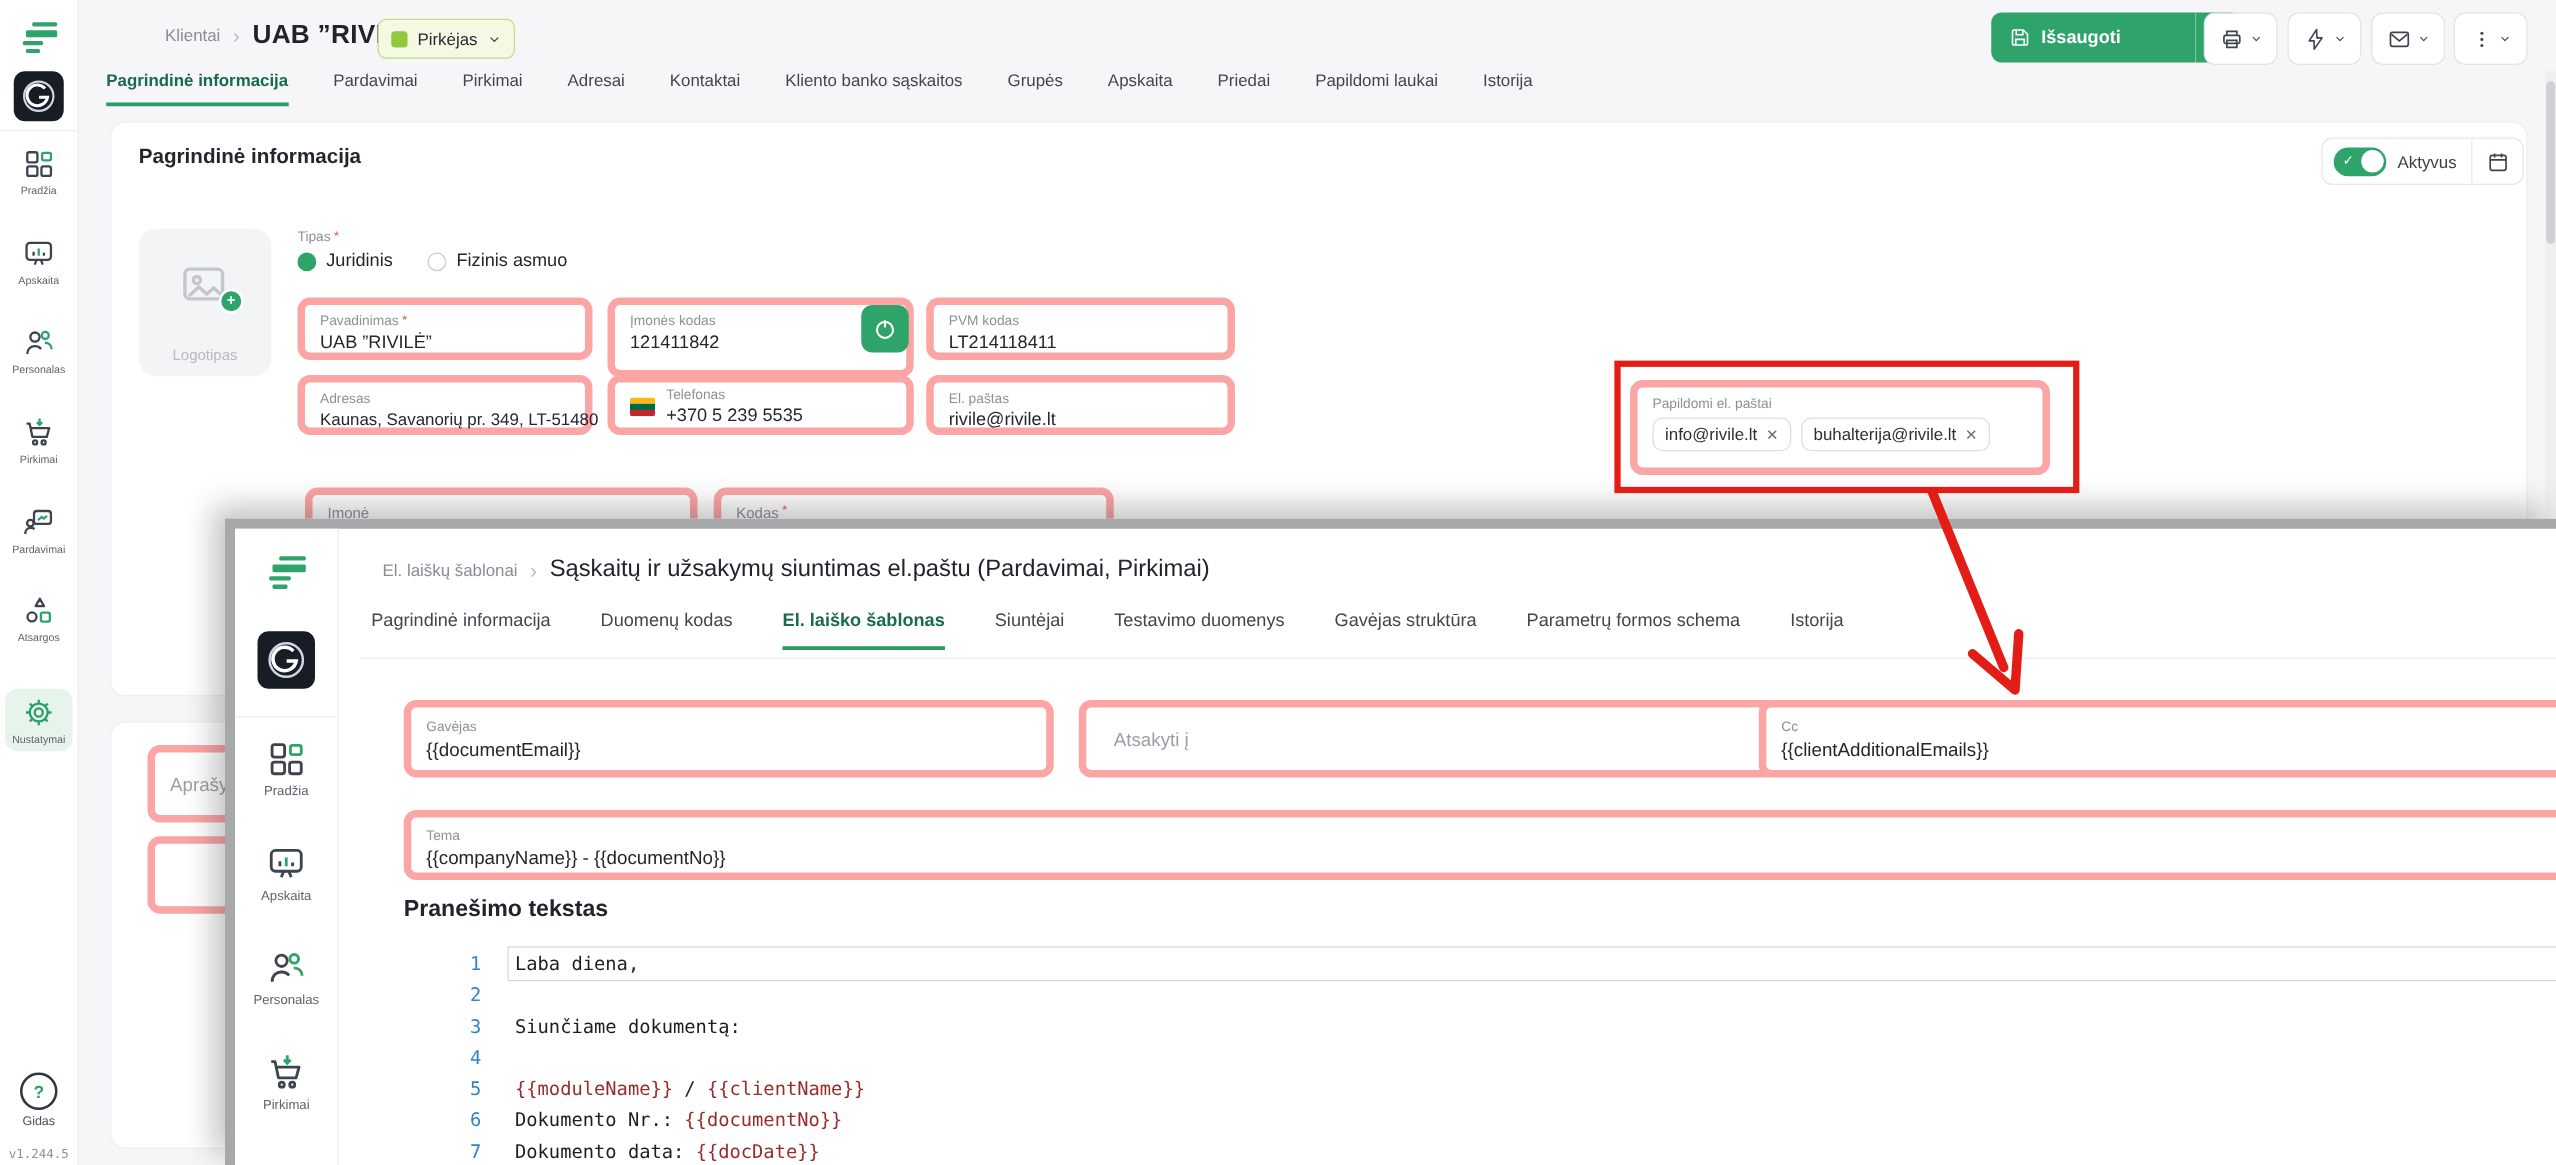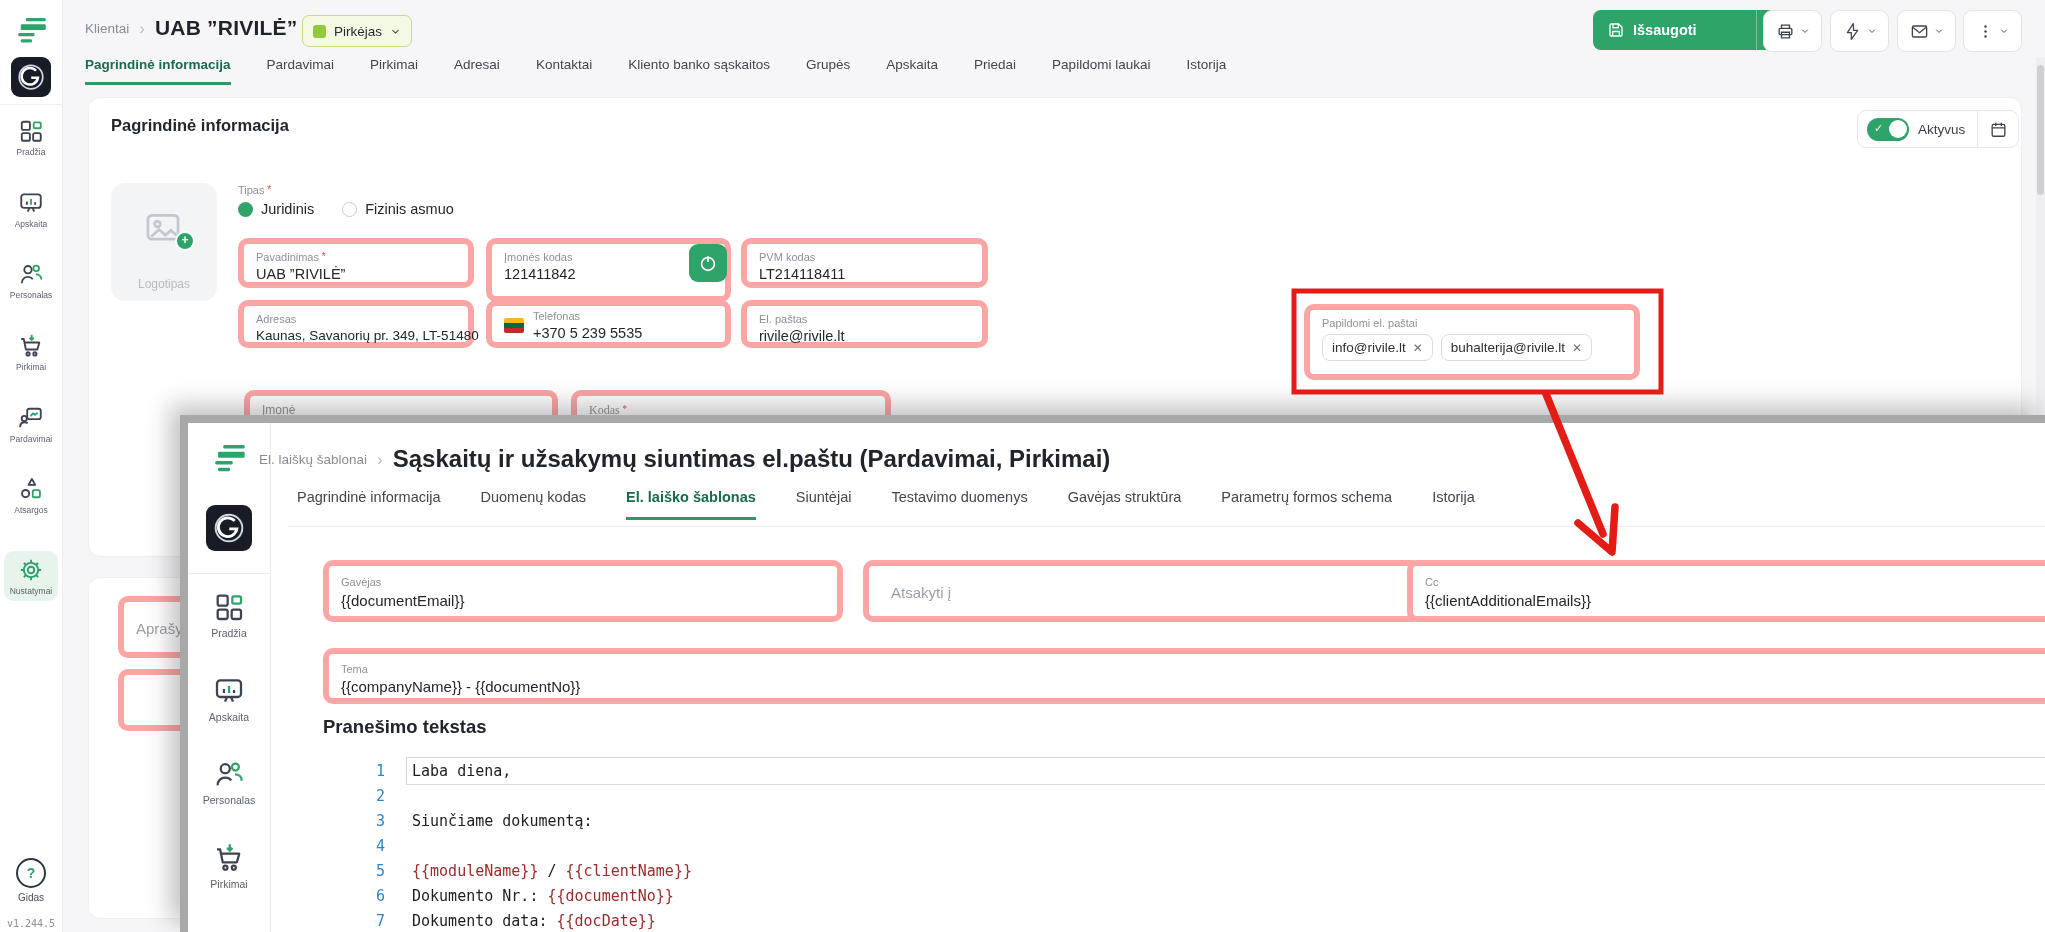--- a/index.html
+++ b/index.html
@@ -12,21 +12,21 @@
   #sidebar{position:absolute;left:0;top:0;width:62px;height:932px;background:#fff;border-right:1px solid #ececef;z-index:6;}
   .sb-div{position:absolute;left:0;width:62px;height:1px;background:#ededf0;}
   .sb-item{position:absolute;left:0;width:62px;text-align:center;color:#3d4450;cursor:pointer;}
   .sb-item svg{margin:0 auto;}
   .sb-label{font-size:8.5px;color:#5d636c;margin-top:3px;}
   .sb-pill{position:absolute;left:4px;width:54px;border-radius:10px;background:#e7f4ec;text-align:center;padding:6px 0 5px;}
   .glogo{position:absolute;background:#171c25;border-radius:9px;display:flex;align-items:center;justify-content:center;}
   .version{font-family:"DejaVu Sans Mono",monospace;font-size:10px;color:#8a9097;}
 
   
-  .crumb{display:flex;align-items:center;}
+  .crumb{display:flex;align-items:center;margin-left:47px;}
   .crumb-root{font-size:13.5px;color:#878c95;}
   .crumb-sep{font-size:17px;color:#b9bdc3;margin:0 10px;line-height:1;}
   .page-title{font-size:21px;font-weight:bold;color:#1f242b;letter-spacing:.2px;}
   .badge{display:inline-flex;align-items:center;gap:8px;background:#f4f9e4;border:1.5px solid #c3dc85;border-radius:7px;height:30px;padding:0 10px;cursor:pointer;}
   .badge-sq{width:13px;height:13px;border-radius:3px;background:#93c73e;}
   .badge-label{font-size:13.5px;color:#272b31;}
   .btn-save{display:flex;align-items:stretch;background:#2ea36a;border-radius:8px;color:#fff;cursor:pointer;overflow:hidden;gap:45px;}
   .btn-save .main{display:flex;align-items:center;gap:8px;padding:0 14px;font-size:14.5px;font-weight:bold;}
   .btn-save .chev{display:flex;align-items:center;justify-content:center;width:36px;border-left:1px solid rgba(255,255,255,.35);}
   .icon-btn{position:absolute;top:10px;width:57px;height:40px;background:#fff;border:1px solid #e3e4e8;border-radius:9px;display:flex;align-items:center;justify-content:center;gap:5px;cursor:pointer;color:#3e444d;}
@@ -62,21 +62,21 @@
   .flag{width:20px;height:15px;border-radius:2px;overflow:hidden;flex:none;}
   .flag div{height:5px;}
   .green-sq-btn{position:absolute;width:38px;height:38px;background:#2ea36a;border-radius:9px;display:flex;align-items:center;justify-content:center;cursor:pointer;}
 
   
   #overlay{position:absolute;left:180px;top:415px;right:0;bottom:0;background:#fff;border-left:8px solid #a7a8aa;border-top:8px solid #a7a8aa;box-shadow:-10px -10px 22px rgba(40,40,45,.28);z-index:20;}
   #o-sidebar{position:absolute;left:0;top:0;bottom:0;width:82px;background:#fff;border-right:1px solid #ededf0;}
   .o-item{position:absolute;left:0;width:82px;text-align:center;color:#3d4450;cursor:pointer;}
   .o-item svg{margin:0 auto;}
   .o-label{font-size:10.5px;color:#5d636c;margin-top:4px;}
-  .o-title{font-size:24px;font-weight:bold;color:#20242b;}
+  .o-title{font-size:19px;font-weight:normal;color:#20242b;}
   .o-tabs .tab{font-size:14.5px;padding-bottom:12px;}
   .code-row{display:flex;height:25px;align-items:center;font-family:"DejaVu Sans Mono",monospace;font-size:15px;}
   .code-no{width:62px;text-align:right;color:#2f86c4;flex:none;}
   .code-tx{padding-left:27px;color:#1e1e1e;white-space:pre;}
   .seg-variable{color:#9a2b2b;}
   .line1-box{position:absolute;border:1px solid #d7d7da;}
 
   
   #annot{position:absolute;left:0;top:0;z-index:40;pointer-events:none;}
   
@@ -463,21 +463,21 @@
           <span>buhalterija@rivile.lt</span>
           <span class="x">✕</span>
         </span>
       </div>
     </div>
 
     <div class="field" style="left:155px;top:292px;width:314px;height:56px;">
       <div class="f-label" style="font-size:12px;">Įmonė</div>
     </div>
     <div class="field" style="left:482px;top:292px;width:320px;height:56px;">
-      <div class="f-label req" style="font-size:12px;font-family:Liberation Serif, serif;">Kodas</div>
+      <div class="f-label req" style="font-size:12px;">Kodas</div>
     </div>
   </section>
 
   <section class="card" style="left:88px;top:577px;width:1932px;height:340px;">
     <div class="field" style="left:29px;top:18px;width:120px;height:62px;display:flex;align-items:center;">
       <span class="placeholder" style="font-size:15px;">Aprašy</span>
     </div>
     <div class="field" style="left:29px;top:91px;width:120px;height:62px;"></div>
   </section>
 

